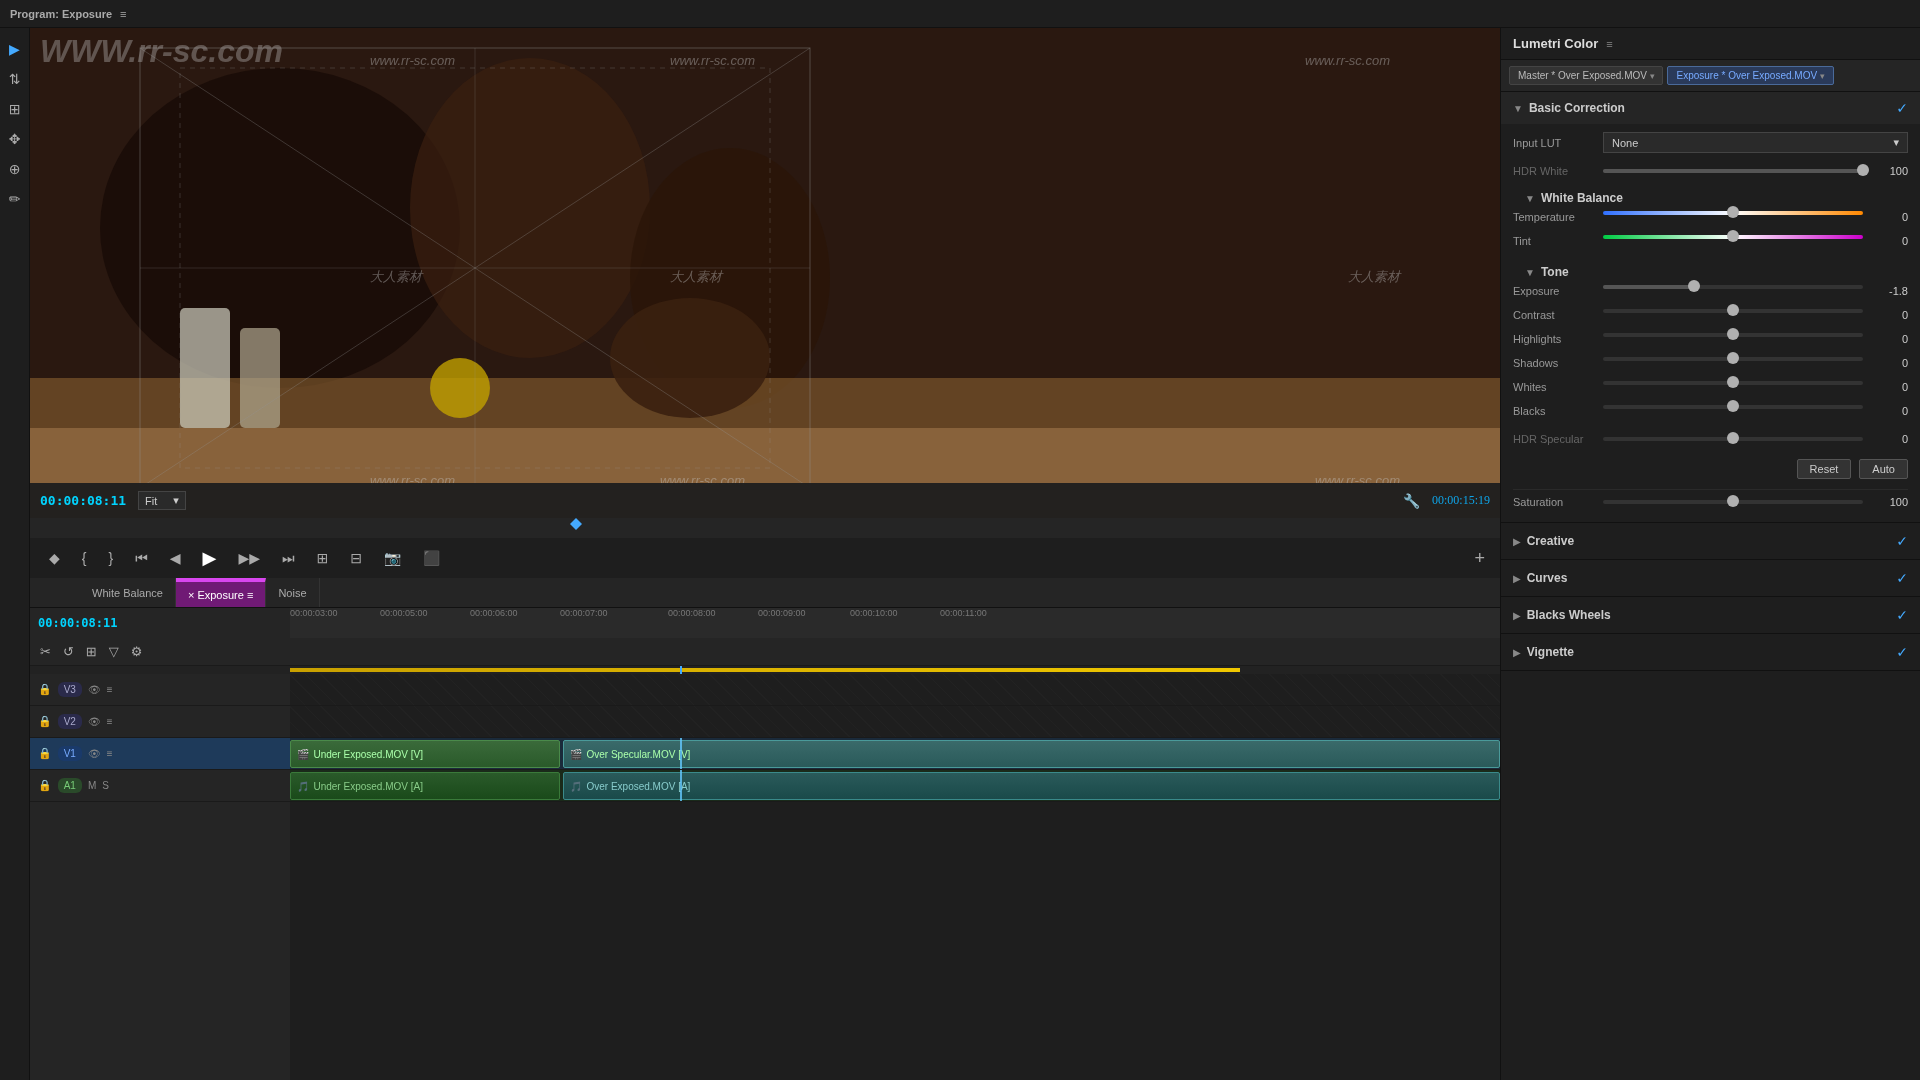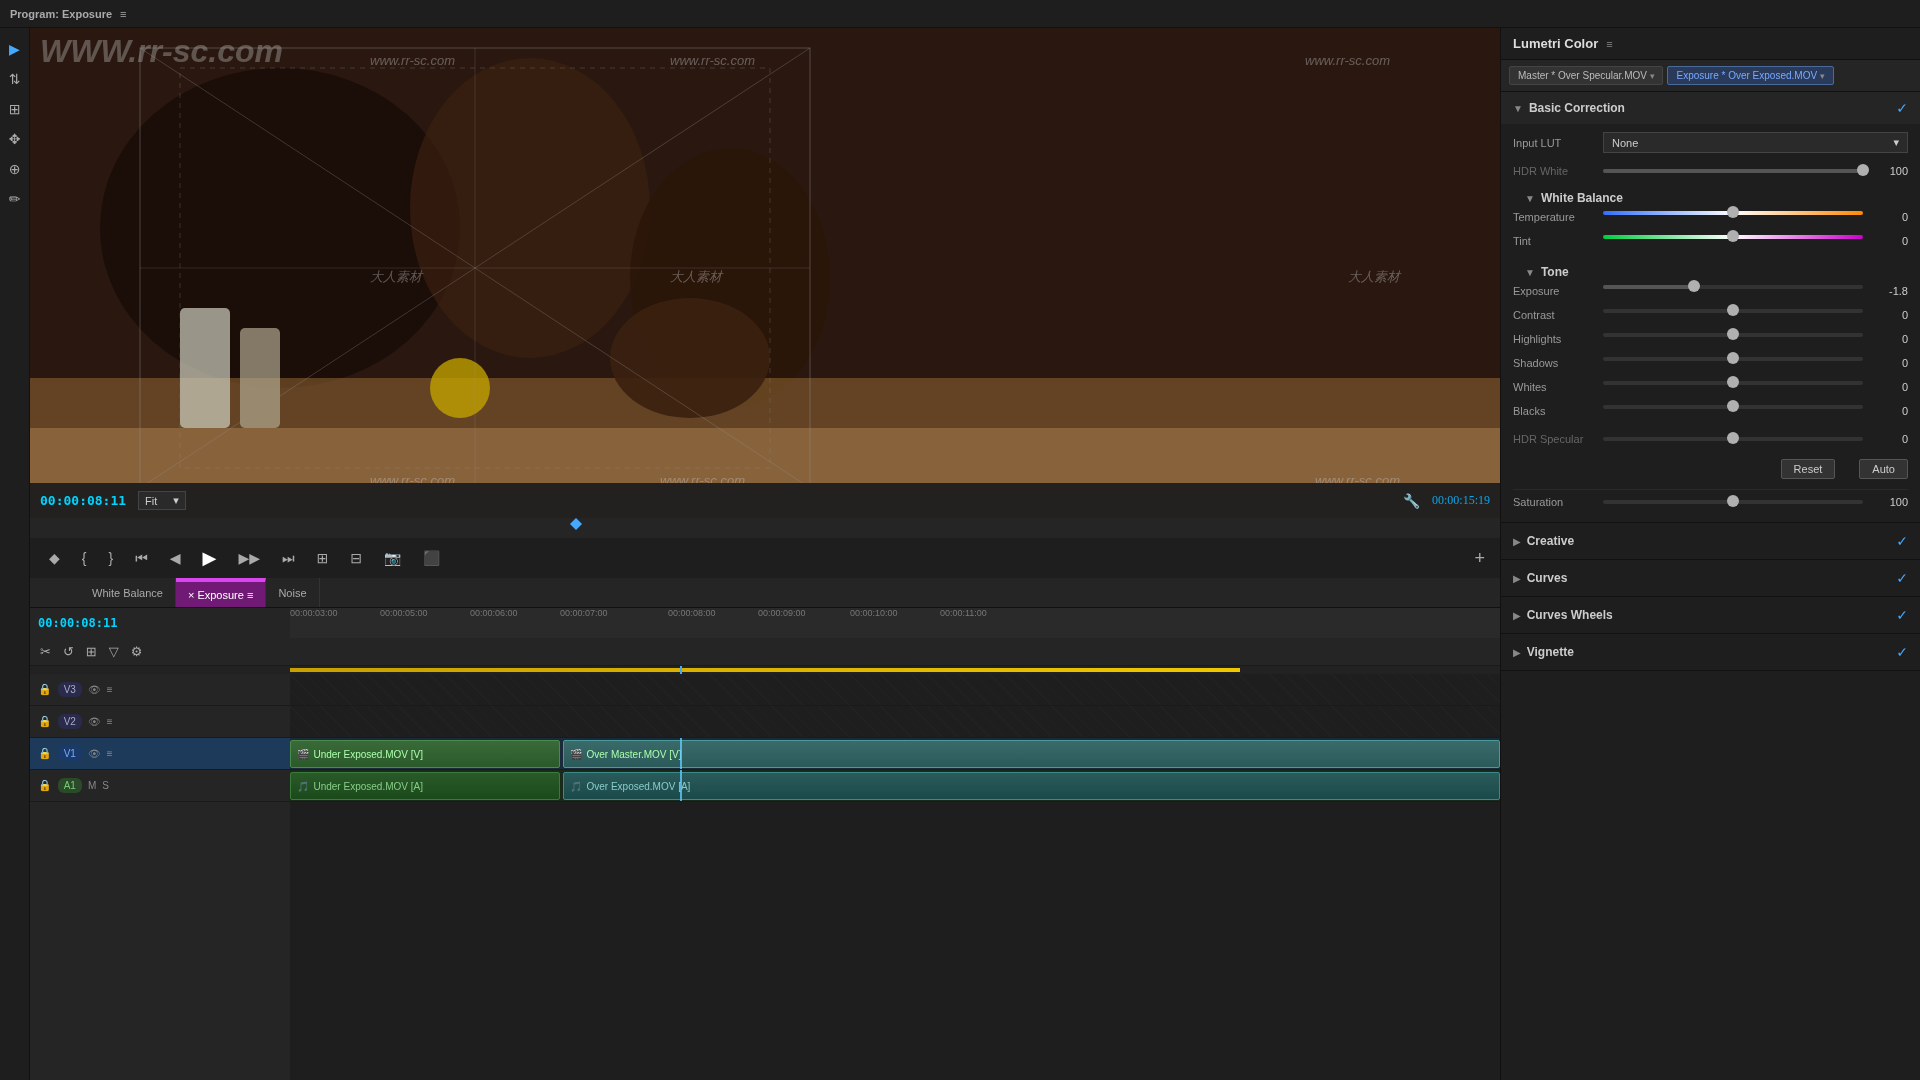--- a/index.html
+++ b/index.html
@@ -617,21 +617,21 @@
       color: #ccc;
       font-size: 12px;
       font-weight: bold;
       flex: 1;
     }
 
     
     .reset-auto-row {
       display: flex;
       justify-content: flex-end;
-      gap: 24px;
+      gap: 8px;
       padding: 6px 0;
     }
     .small-btn {
       background: #333;
       border: 1px solid #555;
       color: #ccc;
       padding: 3px 12px;
       font-size: 11px;
       cursor: pointer;
       border-radius: 2px;
@@ -863,21 +863,21 @@
             <div style="position:absolute;top:0;left:0;right:0;bottom:0;background:repeating-linear-gradient(45deg,transparent,transparent 10px,rgba(100,100,100,0.05) 10px,rgba(100,100,100,0.05) 11px)"></div>
           </div>
 
           <div class="track-row v1-row" style="position:relative;">
             <div class="clip clip-under">
               <span class="clip-icon">🎬</span>
               <span>Under Exposed.MOV [V]</span>
             </div>
             <div class="clip clip-over">
               <span class="clip-icon">🎬</span>
-              <span>Over Master.MOV [V]</span>
+              <span>Over Specular.MOV [V]</span>
             </div>
             <div class="timeline-playhead"></div>
           </div>
 
           <div class="track-row a1-row" style="position:relative;">
             <div class="clip clip-audio-under">
               <span class="clip-icon">🎵</span>
               <span>Under Exposed.MOV [A]</span>
             </div>
             <div class="clip clip-audio-over">
@@ -894,21 +894,21 @@
 
   <div class="right-panel">
 
     <div class="lumetri-header">
       <span class="lumetri-title">Lumetri Color</span>
       <span class="menu-dots">≡</span>
     </div>
 
     <div class="clip-selector">
       <div class="clip-tab">
-        <span>Master * Over Specular.MOV</span>
+        <span>Master * Over Exposed.MOV</span>
         <span class="clip-tab-arrow">▾</span>
       </div>
       <div class="clip-tab active">
         <span>Exposure * Over Exposed.MOV</span>
         <span class="clip-tab-arrow">▾</span>
       </div>
     </div>
 
     <div class="section">
       <div class="section-header">
@@ -1041,21 +1041,21 @@
     </div>
 
     <div class="collapsed-section">
       <span class="section-arrow">▶</span>
       <span class="collapsed-title">Curves</span>
       <span class="section-check">✓</span>
     </div>
 
     <div class="collapsed-section">
       <span class="section-arrow">▶</span>
-      <span class="collapsed-title">Curves Wheels</span>
+      <span class="collapsed-title">Blacks Wheels</span>
       <span class="section-check">✓</span>
     </div>
 
     <div class="collapsed-section">
       <span class="section-arrow">▶</span>
       <span class="collapsed-title">Vignette</span>
       <span class="section-check">✓</span>
     </div>
 
 

